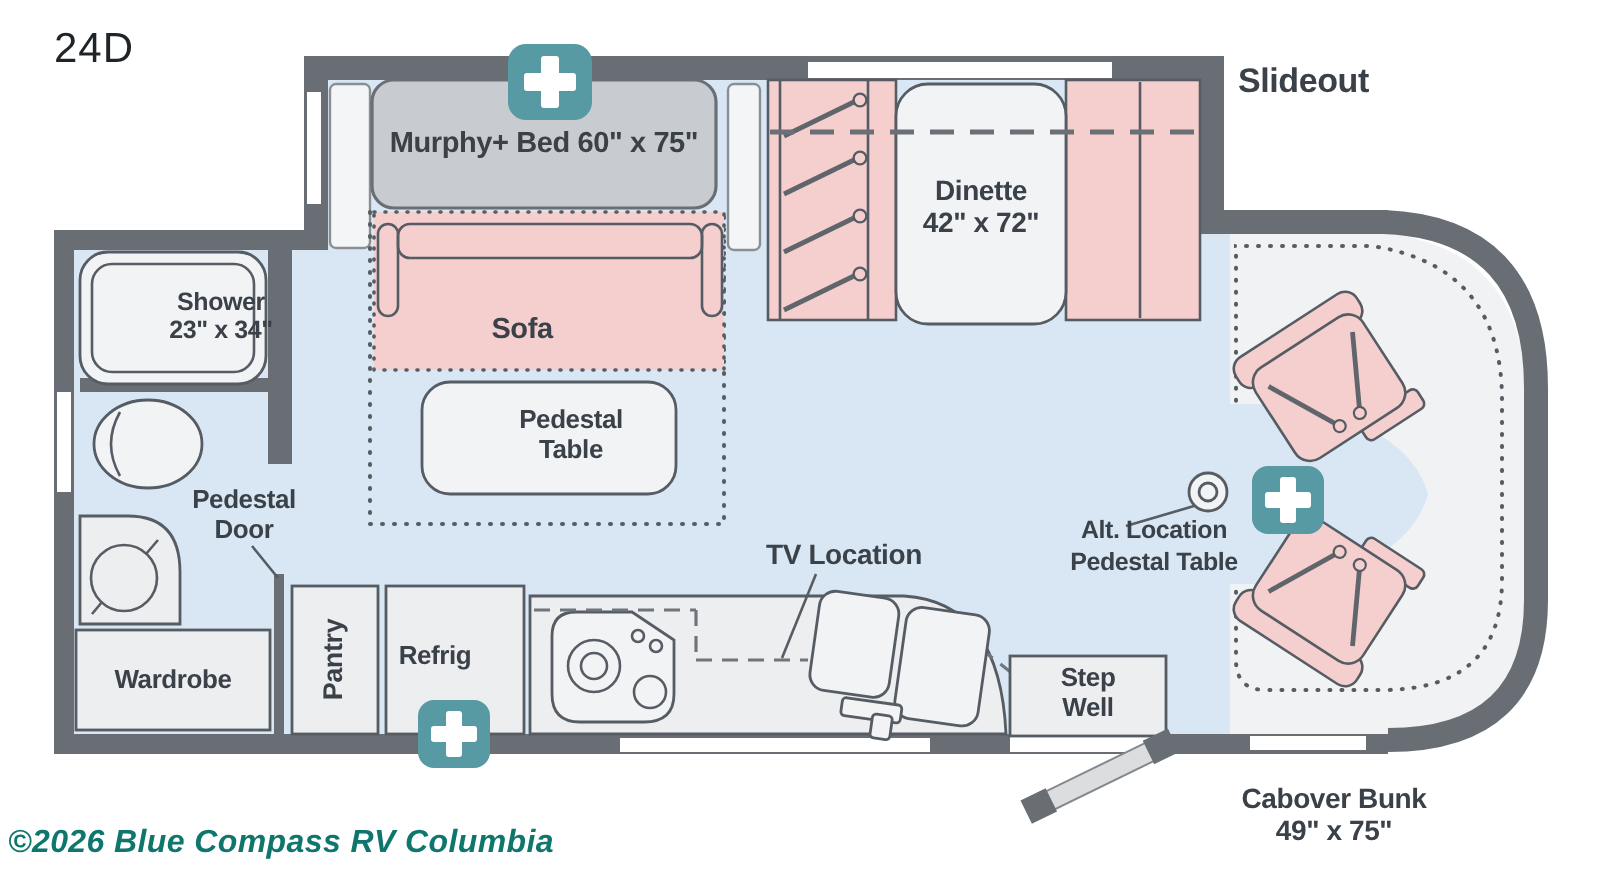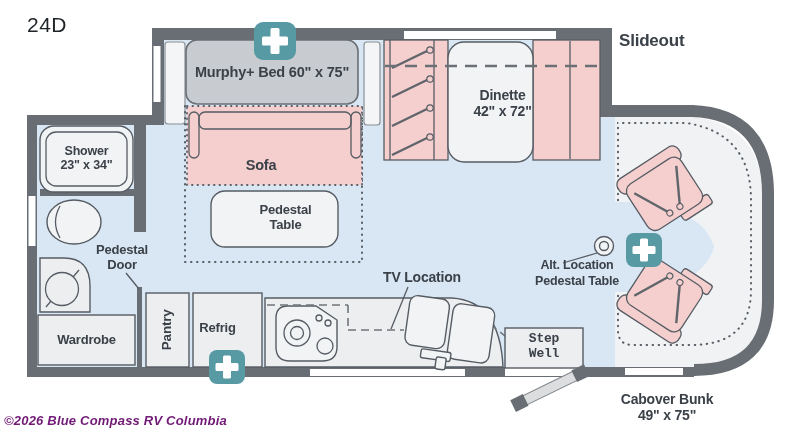--- a/index.html
+++ b/index.html
@@ -3,22 +3,22 @@
 <meta charset="utf-8">
 <style>
   html,body{margin:0;padding:0;background:#ffffff;}
   .stage{position:relative;width:800px;height:439px;background:#ffffff;overflow:hidden;
          font-family:"Liberation Sans","DejaVu Sans",sans-serif;border-radius:14px;}
   .stage svg{position:absolute;left:0;top:0;}
   .lbl{position:absolute;color:#3B4148;font-weight:bold;text-align:center;
        letter-spacing:-0.2px;line-height:1.15;white-space:nowrap;}
   .model{font-size:21px;font-weight:500;color:#1f2428;letter-spacing:0.5px;}
   .slideout{font-size:17px;}
-  .copyright{position:absolute;left:4px;top:413px;font-size:13px;font-weight:bold;
-             font-style:italic;color:#701a75;letter-spacing:0.2px;white-space:nowrap;}
+  .copyright{position:absolute;left:4px;top:413px;font-size:16px;font-weight:bold;
+             font-style:italic;color:#0f766e;letter-spacing:0.2px;white-space:nowrap;}
   .vert{transform:rotate(-90deg);transform-origin:center center;}
   
   .wall{fill:#696E74;}
   .floor{fill:#D9E7F4;}
   .cabfloor{fill:#F1F2F4;}
   .pink{fill:#F5CECE;stroke:#565C63;stroke-width:1.3;}
   .gray{fill:#C8CCD0;stroke:#6A6F75;stroke-width:1.6;}
   .whitef{fill:#F2F3F5;stroke:#565C63;stroke-width:1.4;}
   .ltf{fill:#EDEEF0;stroke:#565C63;stroke-width:1.4;}
   .ln{fill:none;stroke:#565C63;stroke-width:1.3;}
@@ -199,47 +199,47 @@
     </g>
   </g>
 </svg>
 
   <div class="lbl model" style="left:27px;top:13px;">24D</div>
   <div class="lbl slideout" style="left:619px;top:31px;">Slideout</div>
 
   <div class="lbl" style="left:186px;top:64px;width:172px;font-size:14.5px;">Murphy+ Bed 60" x 75"</div>
   <div class="lbl" style="left:187px;top:157px;width:148px;font-size:14.5px;">Sofa</div>
 
-  <div class="lbl" style="left:40px;top:144px;width:93px;font-size:12.5px;">
+  <div class="lbl" style="left:40px;top:144px;width:93px;font-size:12.5px;padding-left:24px;">
     <div>Shower</div>
     <div>23" x 34"</div>
   </div>
 
   <div class="lbl" style="left:211px;top:203px;width:149px;font-size:13px;">
     <div>Pedestal</div>
     <div>Table</div>
   </div>
 
-  <div class="lbl" style="left:448px;top:87px;width:85px;font-size:14px;padding-left:12px;">
+  <div class="lbl" style="left:448px;top:87px;width:85px;font-size:14px;">
     <div>Dinette</div>
     <div>42" x 72"</div>
   </div>
 
   <div class="lbl" style="left:87px;top:243px;width:70px;font-size:13px;">
     <div>Pedestal</div>
     <div>Door</div>
   </div>
 
   <div class="lbl" style="left:38px;top:333px;width:97px;font-size:13px;">Wardrobe</div>
   <div class="lbl vert" style="left:139px;top:322px;width:56px;font-size:13.5px;">Pantry</div>
   <div class="lbl" style="left:193px;top:321px;width:49px;font-size:13px;">Refrig</div>
 
   <div class="lbl" style="left:382px;top:269px;width:80px;font-size:14px;">TV Location</div>
 
-  <div class="lbl" style="left:505px;top:332px;width:78px;font-size:13px;font-family:Liberation Mono, monospace;">
+  <div class="lbl" style="left:505px;top:332px;width:78px;font-size:13px;">
     <div>Step</div>
     <div>Well</div>
   </div>
 
   <div class="lbl" style="left:527px;top:258px;width:100px;font-size:12.5px;line-height:15.5px;">
     <div>Alt. Location</div>
     <div>Pedestal Table</div>
   </div>
 
   <div class="lbl" style="left:617px;top:370px;width:100px;font-size:14px;margin-top:21px;">

